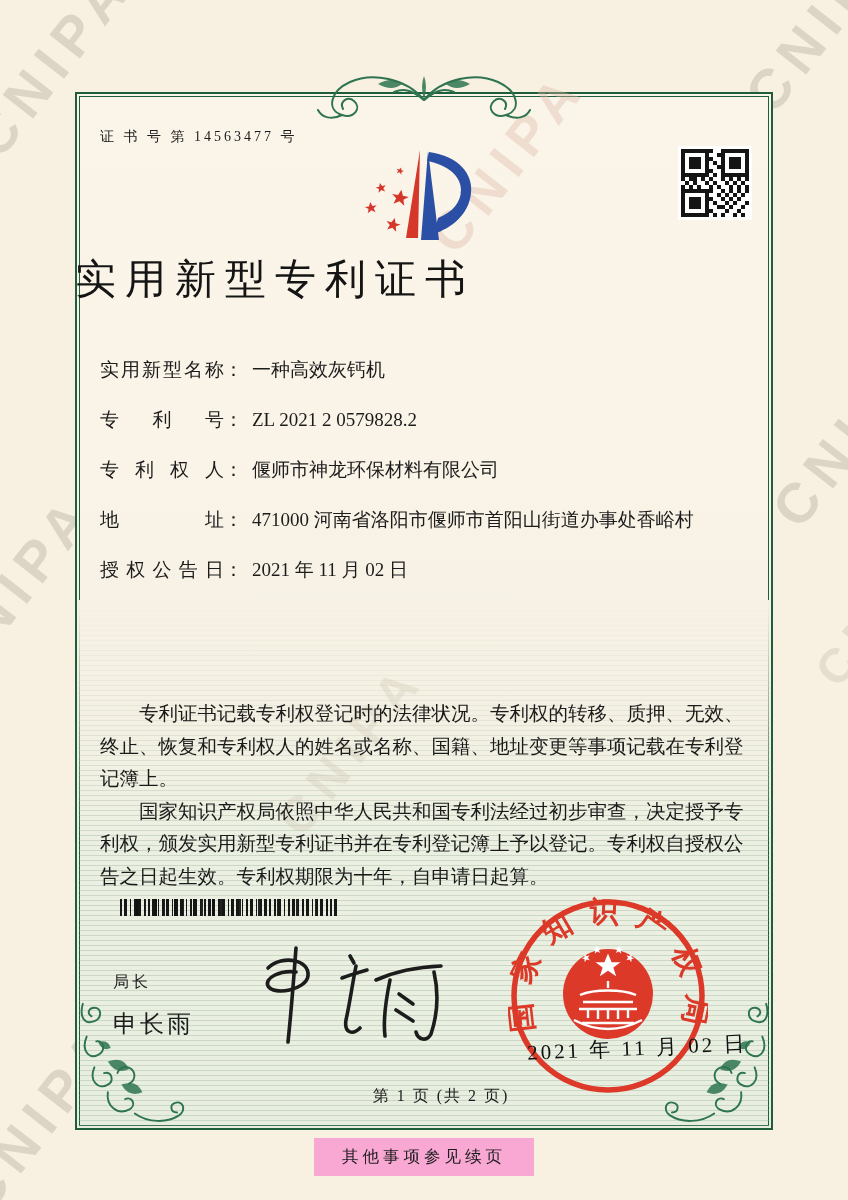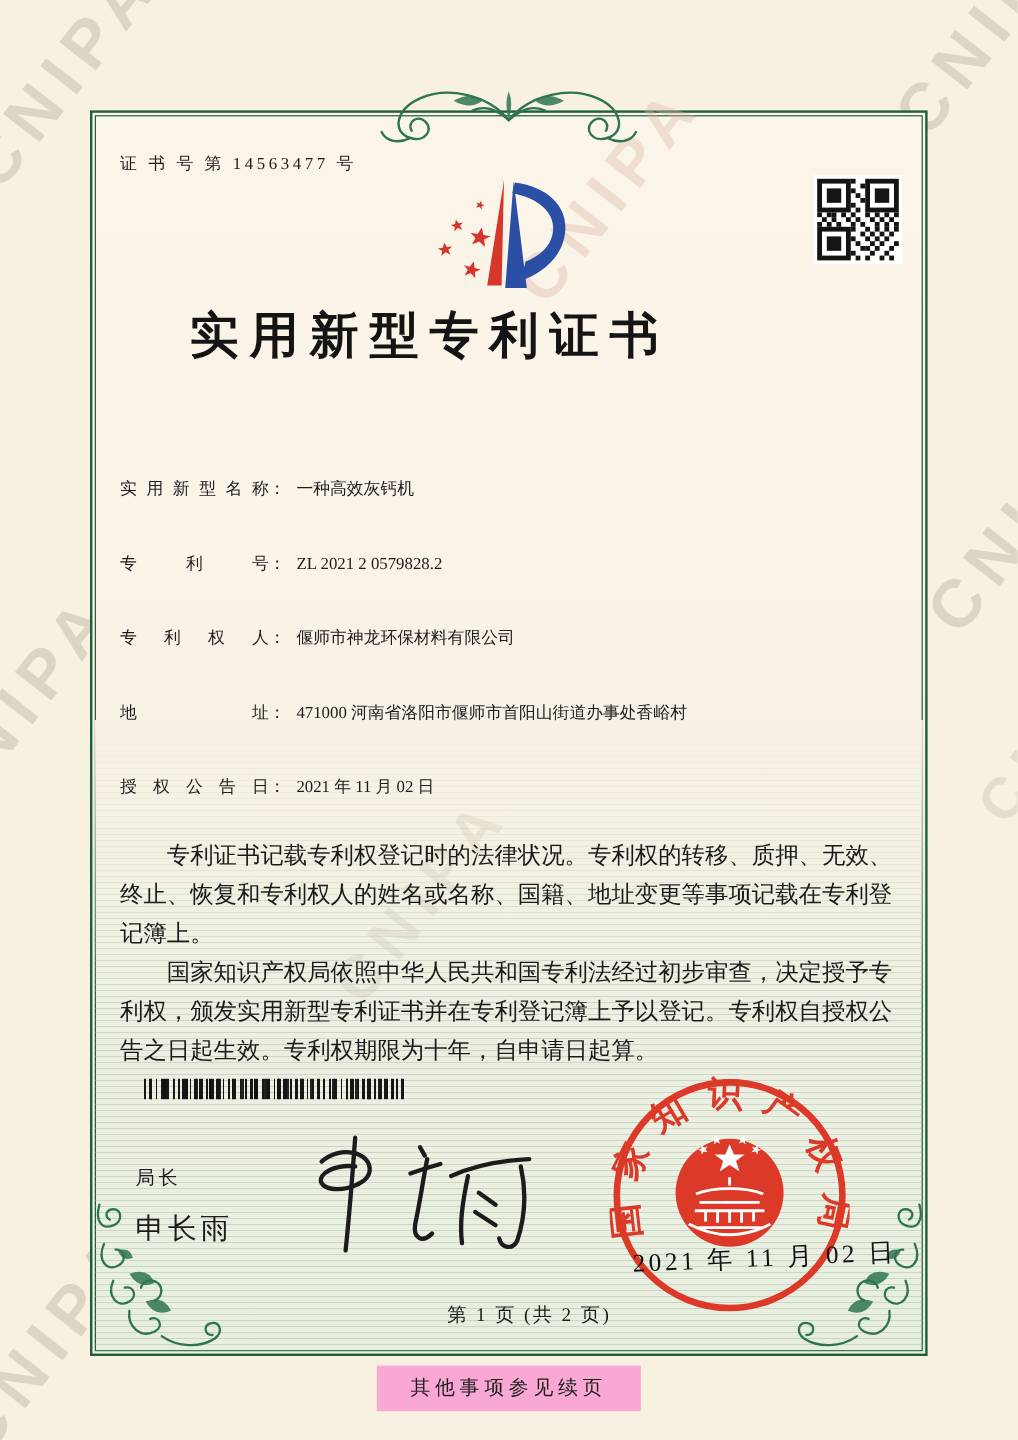--- a/index.html
+++ b/index.html
@@ -65,27 +65,27 @@
       48px 36px #141414,56px 36px #141414,64px 36px #141414,
       40px 40px #141414,48px 40px #141414,56px 40px #141414,64px 40px #141414,28px 40px #141414,
       44px 44px #141414,52px 44px #141414,60px 44px #141414,36px 44px #141414,
       40px 48px #141414,48px 48px #141414,56px 48px #141414,28px 48px #141414,
       44px 52px #141414,52px 52px #141414,64px 52px #141414,32px 52px #141414,
       40px 56px #141414,48px 56px #141414,60px 56px #141414,36px 56px #141414,
       44px 60px #141414,56px 60px #141414,28px 60px #141414,
       40px 64px #141414,52px 64px #141414,60px 64px #141414,32px 64px #141414;
   }
   .title {
-    left:75px; top:252px; width:566px; text-align:center; z-index:3;
-    font-size:41px; font-weight:bold; letter-spacing:9px; color:#141414;
+    left:75px; top:252px; width:566px; text-align:left; z-index:3;
+    font-size:41px; font-weight:normal; letter-spacing:9px; color:#141414;
   }
 
   
   .fields { left:100px; top:358px; width:650px; z-index:3; }
-  .row { margin-bottom:27px; font-size:14px; line-height:23px; white-space:nowrap;margin-top:39px; }
+  .row { margin-bottom:27px; font-size:19px; line-height:23px; white-space:nowrap; }
   .lab { display:inline-block; width:124px; text-align:justify; text-align-last:justify; vertical-align:top; }
   .val { margin-left:9px; }
   .grant-no { position:absolute; left:335px; top:0; }
   .grant-row { position:relative; }
 
   
   .body-text { left:100px; top:698px; width:650px; font-size:19.5px; line-height:32.5px; z-index:3; color:#1a1a1a; }
   .body-text p { margin:0; text-indent:2em; }
 
   

